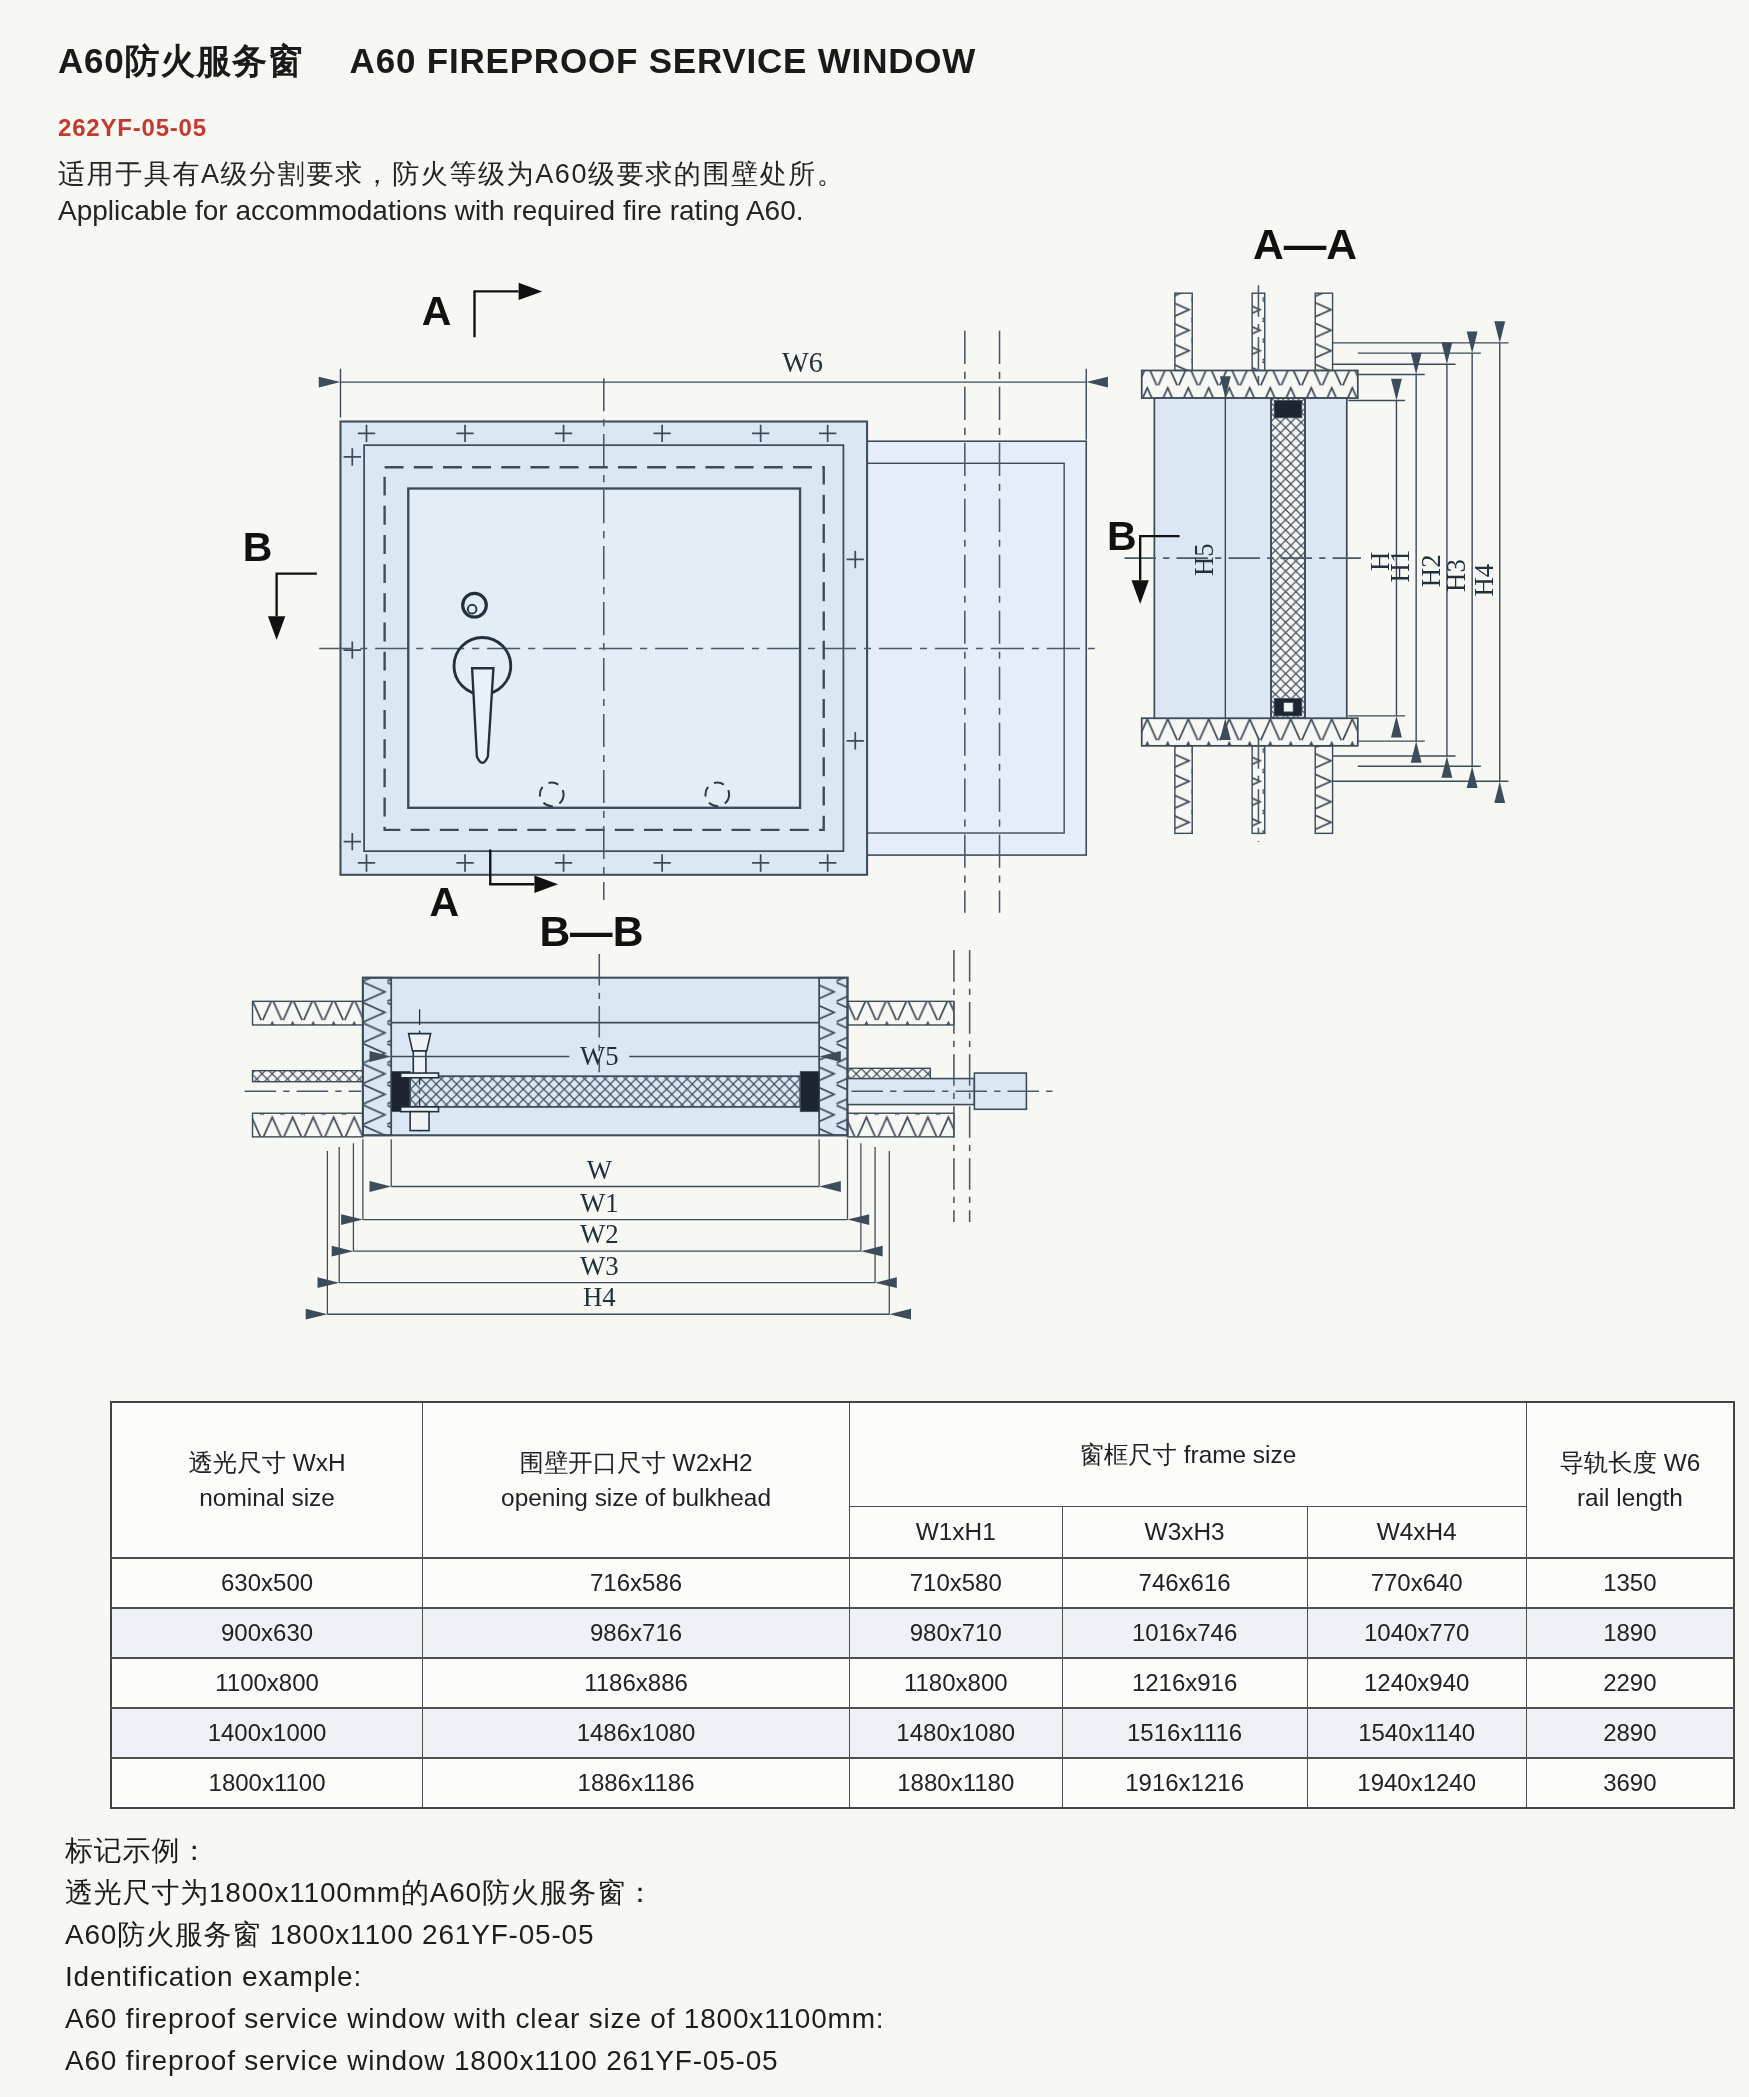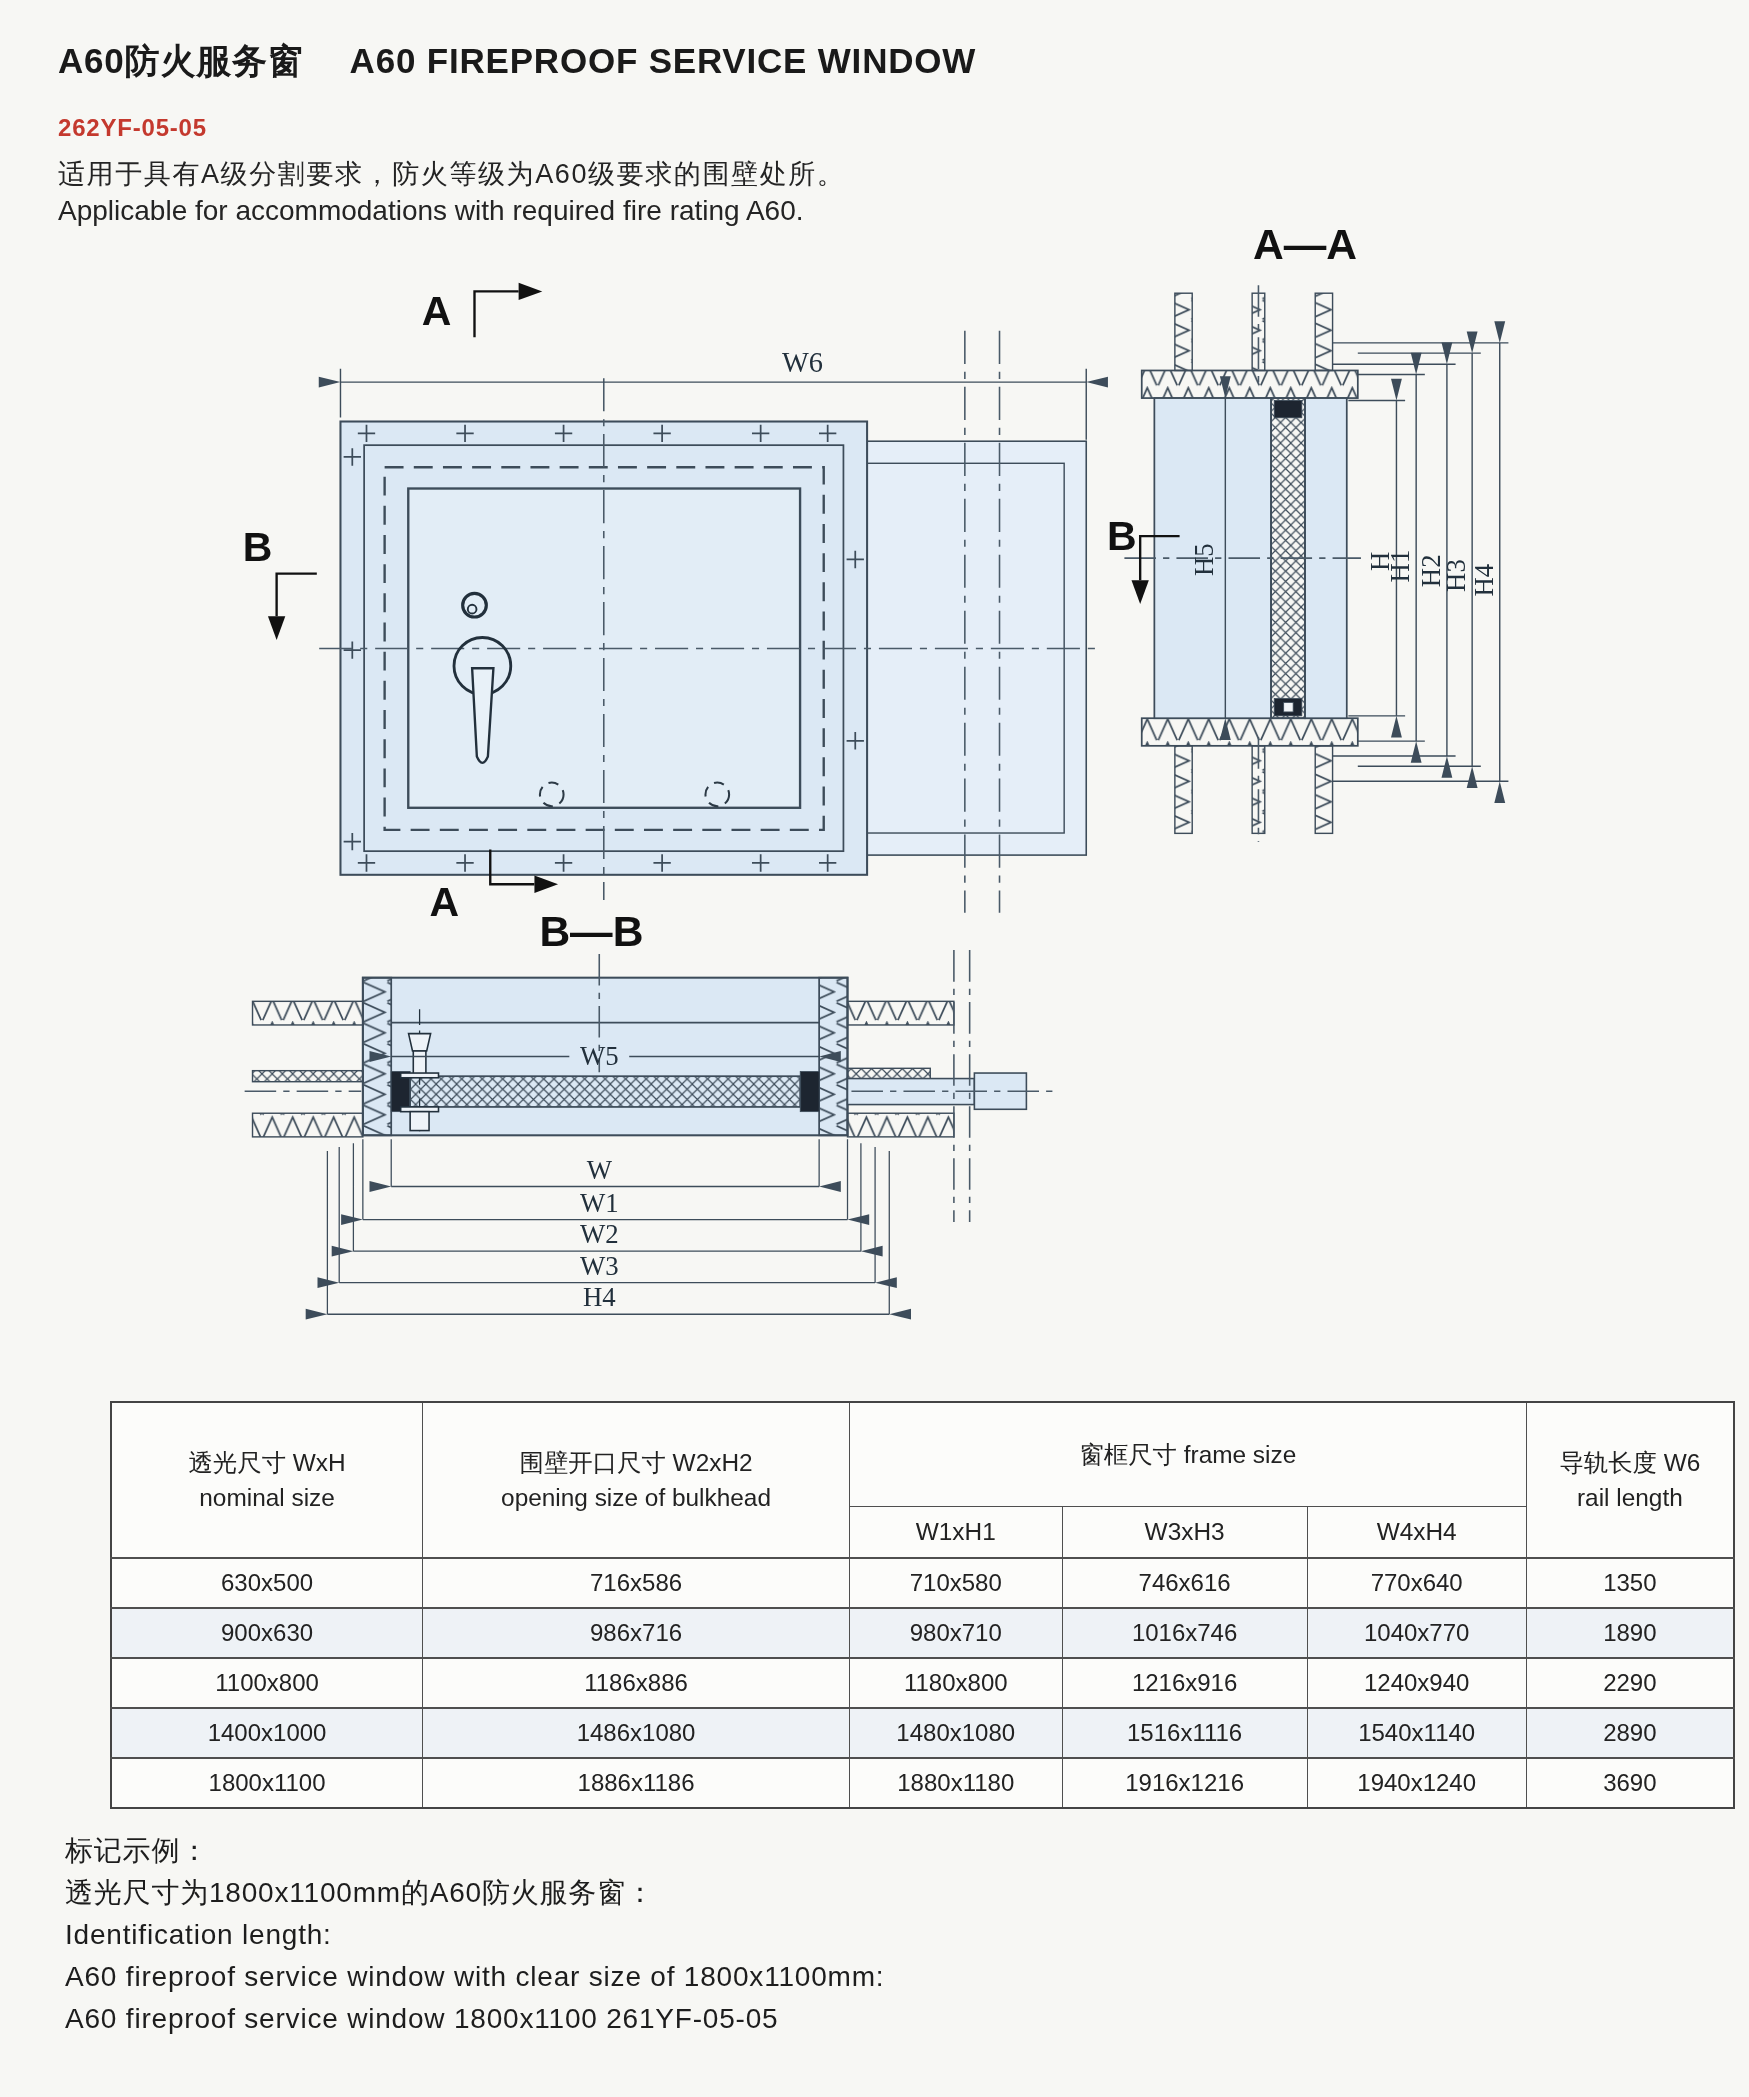--- a/index.html
+++ b/index.html
@@ -322,17 +322,18 @@
         <td>1916x1216</td>
         <td>1940x1240</td>
         <td>3690</td>
     </tr>
   </tbody>
 </table>
 
 <div class="abs example">
   <div>标记示例：</div>
   <div>透光尺寸为1800x1100mm的A60防火服务窗：</div>
-  <div>Identification length:</div>
+  <div>A60防火服务窗  1800x1100 261YF-05-05</div>
+  <div>Identification example:</div>
   <div>A60 fireproof service window with clear size of 1800x1100mm:</div>
   <div>A60 fireproof service window 1800x1100 261YF-05-05</div>
 </div>
 
 
 </body></html>

